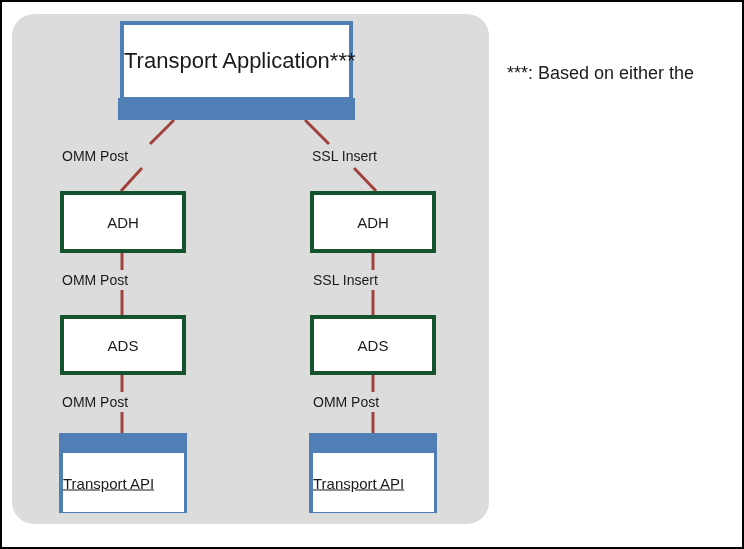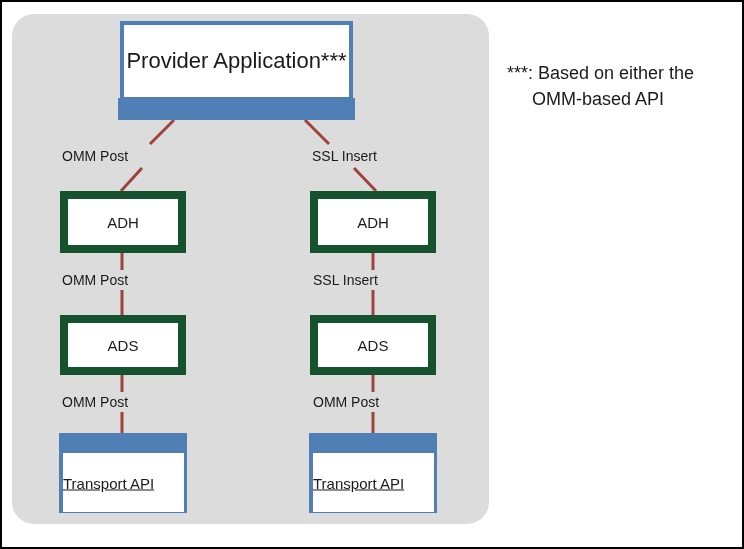--- a/index.html
+++ b/index.html
@@ -40,21 +40,21 @@
     pointer-events: none;
   }
   
   .node {
     position: absolute;
     box-sizing: border-box;
   }
   
   .node-orange {
     background: #ffffff;
-    border: 8px solid #14532d;
+    border: 4px solid #14532d;
   }
   .node-orange .node-label {
     position: absolute;
     left: 0; right: 0;
     top: 50%;
     transform: translateY(-50%);
     text-align: center;
     font-size: 15px;
     color: #1a1a1a;
     line-height: 1;
@@ -161,21 +161,21 @@
       <line x1="120" y1="410" x2="120" y2="436"></line>
 
       <line x1="371" y1="372" x2="371" y2="390"></line>
 
       <line x1="371" y1="410" x2="371" y2="436"></line>
     </g>
   </svg>
 
   <div class="provider-bar" style="left:116px; top:96px; width:237px; height:22px;"></div>
   <div class="provider-card" style="left:118px; top:19px; width:233px; height:80px;">
-    <span class="provider-title">Provider Application***</span>
+    <span class="provider-title">Transport Application***</span>
   </div>
 
   <div class="edge-label" style="left:60px; top:147px; width:120px;">OMM Post</div>
   <div class="edge-label" style="left:310px; top:147px; width:120px;">SSL Insert</div>
 
   <div class="node node-orange" style="left:58px; top:189px; width:126px; height:62px;">
     <span class="node-label">ADH</span>
   </div>
   <div class="node node-orange" style="left:308px; top:189px; width:126px; height:62px;">
     <span class="node-label">ADH</span>
@@ -200,16 +200,15 @@
     </div>
   </div>
   <div class="slab-blue" style="left:307px; top:431px; width:128px; height:80px;">
     <div class="slab-inner" style="left:4px; top:20px; width:121px; height:59px;">
       <span class="node-label">Transport API</span>
     </div>
   </div>
 
   <div id="footnote">
     <span class="fn-line">***: Based on either the</span>
-    <span class="fn-line indent">OMM-based API</span>
   </div>
 
 </div>
 
 </body></html>

